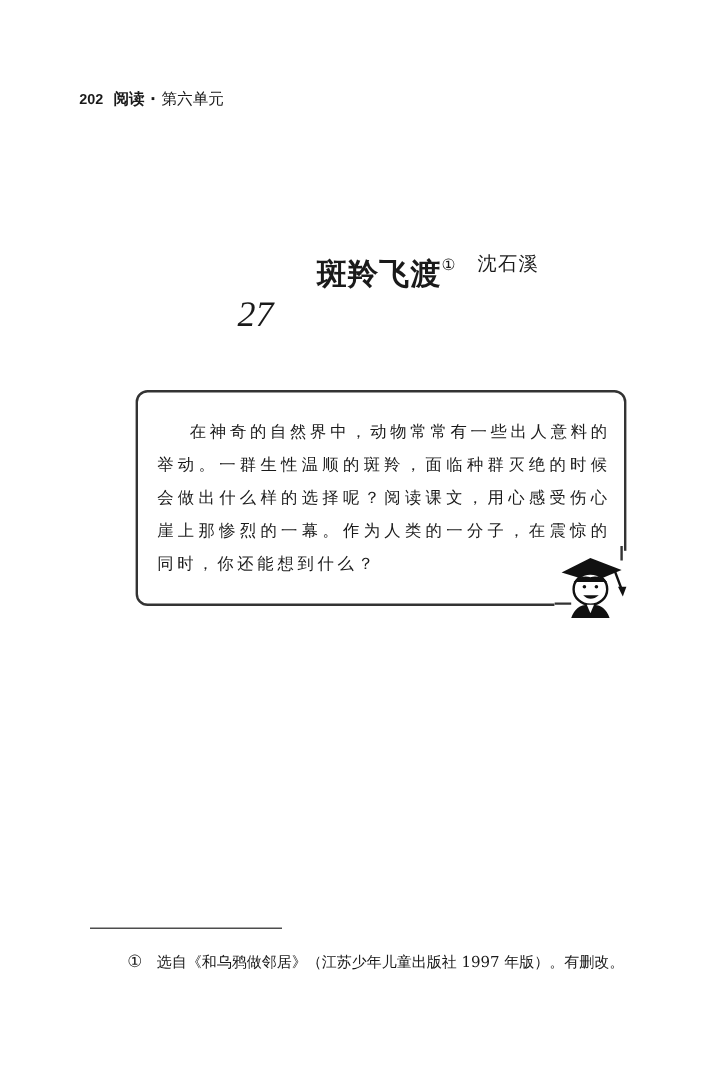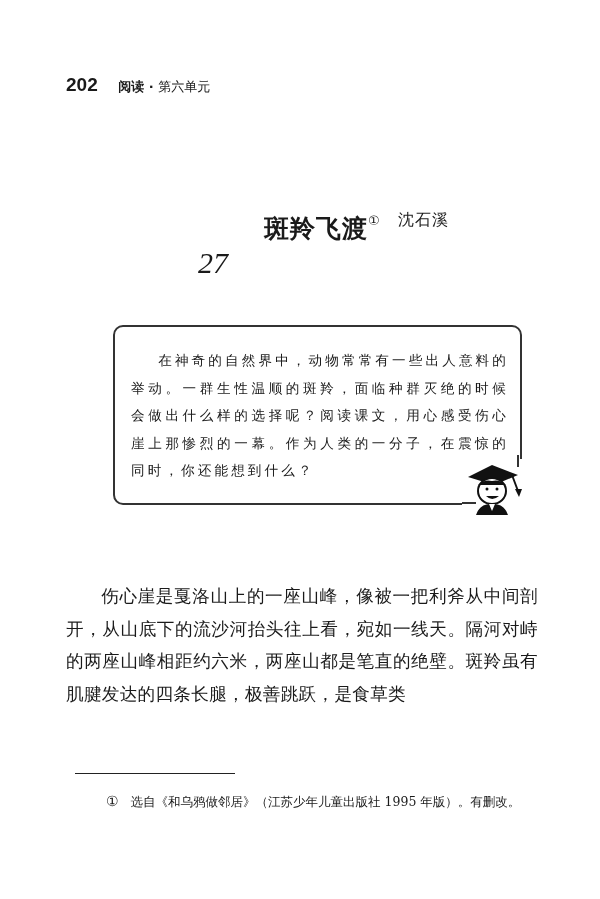--- a/index.html
+++ b/index.html
@@ -4,21 +4,21 @@
 <style>
   html, body { margin: 0; padding: 0; }
   body {
     width: 600px; height: 899px; background: #ffffff; position: relative; overflow: hidden;
     font-family: "DejaVu Serif", "Liberation Serif", serif; color: #1a1a1a;
   }
   .header {
     position: absolute; left: 66px; top: 74px; font-size: 13px; font-weight: bold;
     font-family: "DejaVu Sans", "Liberation Sans", sans-serif;
   }
-  .header .pageno { font-family: "Liberation Sans", sans-serif; font-size: 19px; margin-right: 16px; }
+  .header .pageno { font-family: "Liberation Sans", sans-serif; font-size: 12px; margin-right: 4px; }
   .header .unit { font-weight: normal; font-family: Liberation Sans, sans-serif; }
 
   .title-row { position: absolute; left: 198px; top: 208px; height: 40px; }
   .lesson-no {
     position: absolute; left: 0; top: 2px; font-family: "Liberation Serif", serif;
     font-style: italic; font-size: 30px; font-weight: normal; margin-top: 36px;
   }
   .lesson-title {
     position: absolute; left: 66px; top: 4px; font-family: "DejaVu Sans", sans-serif;
     font-size: 25px; font-weight: bold; white-space: nowrap; letter-spacing: 1px; text-align: center;
@@ -86,20 +86,19 @@
   <path d="M16 30 Q22 24 30 26 Q38 24 44 30" fill="#111"></path>
   <circle cx="25" cy="34" r="1.5" fill="#111"></circle>
   <circle cx="35" cy="34" r="1.5" fill="#111"></circle>
   <path d="M24 41 Q30 47 37 41 Z" fill="#111"></path>
   <path d="M14 60 Q18 48 30 49 Q42 48 46 60 Z" fill="#111"></path>
   <polygon points="27,49 33,49 30,56" fill="#fff"></polygon>
   <line x1="0" y1="48" x2="14" y2="48" stroke="#333" stroke-width="2"></line>
 </svg>
 
 <div class="body-text">
-  <p>伤心崖是戛洛山上的一座山峰，像被一把利斧从中间剖开，从山底下的流沙河抬头往上看，宛如一线天。隔河对峙的两座山峰相距约六米，两座山都是笔直的绝壁。斑羚虽有肌腱发达的四条长腿，极善跳跃，是食草类</p>
 </div>
 
 <div class="footnote-rule"></div>
 <div class="footnote">
   <span class="mark">①</span>
-  <span>选自《和乌鸦做邻居》（江苏少年儿童出版社 1995 年版）。有删改。</span>
+  <span>选自《和乌鸦做邻居》（江苏少年儿童出版社 1997 年版）。有删改。</span>
 </div>
 
 </body></html>

